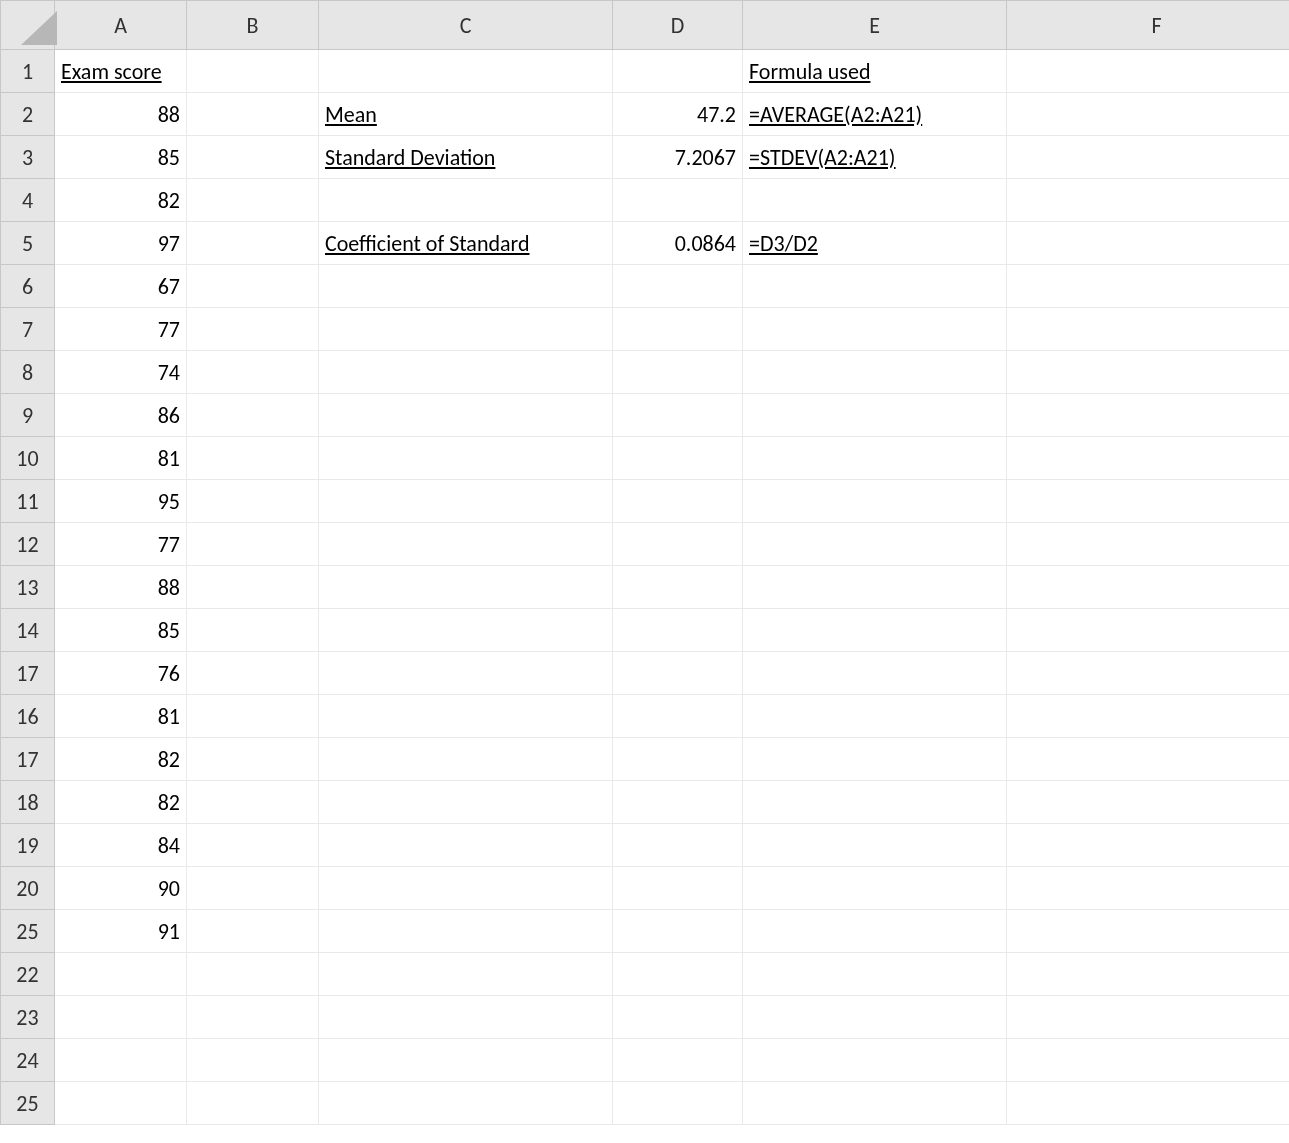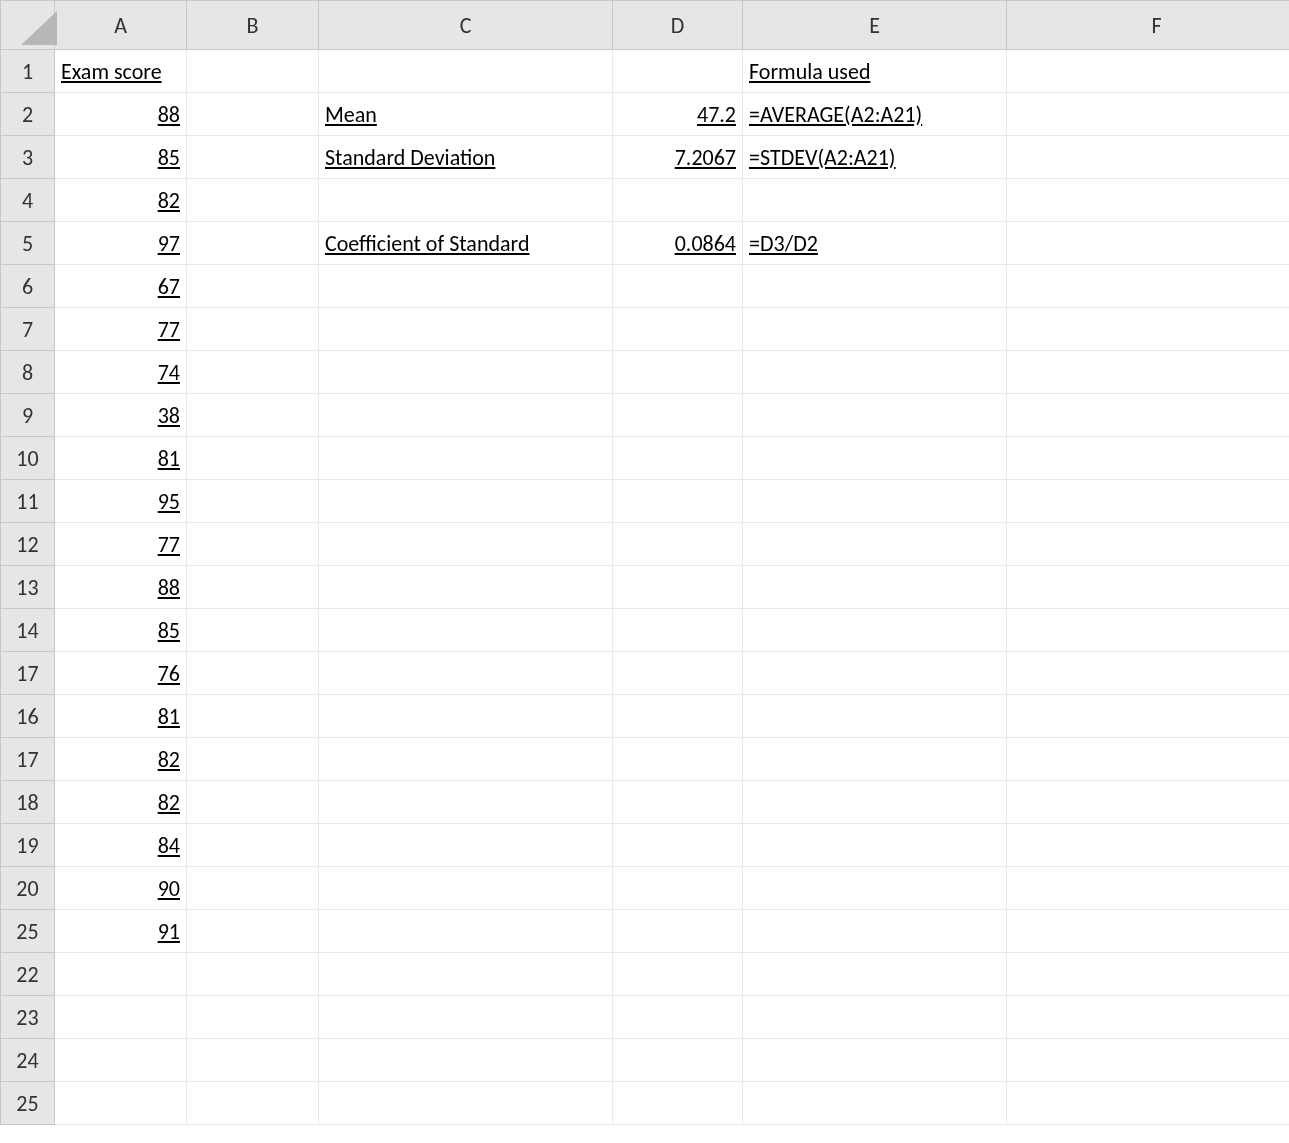--- a/index.html
+++ b/index.html
@@ -62,21 +62,21 @@
   }
 
   
   td {
     border: 1px solid #e9e9e9;
     background: #ffffff;
   }
 
   
   .al { text-align: left; text-decoration: underline; }
-  .ar { text-align: right; text-decoration: underline; }
+  .ar { text-align: right; }
 </style>
 </head>
 <body>
 
 <div class="sheet">
 <table>
   <colgroup>
     <col class="c-rowhdr">
     <col class="c-A">
     <col class="c-B">
@@ -166,21 +166,21 @@
           <th class="rowhdr">8</th>
           <td class="ar">74</td>
           <td></td>
           <td></td>
           <td></td>
           <td></td>
           <td></td>
         </tr>
         <tr>
           <th class="rowhdr">9</th>
-          <td class="ar">38</td>
+          <td class="ar">86</td>
           <td></td>
           <td></td>
           <td></td>
           <td></td>
           <td></td>
         </tr>
         <tr>
           <th class="rowhdr">10</th>
           <td class="ar">81</td>
           <td></td>

